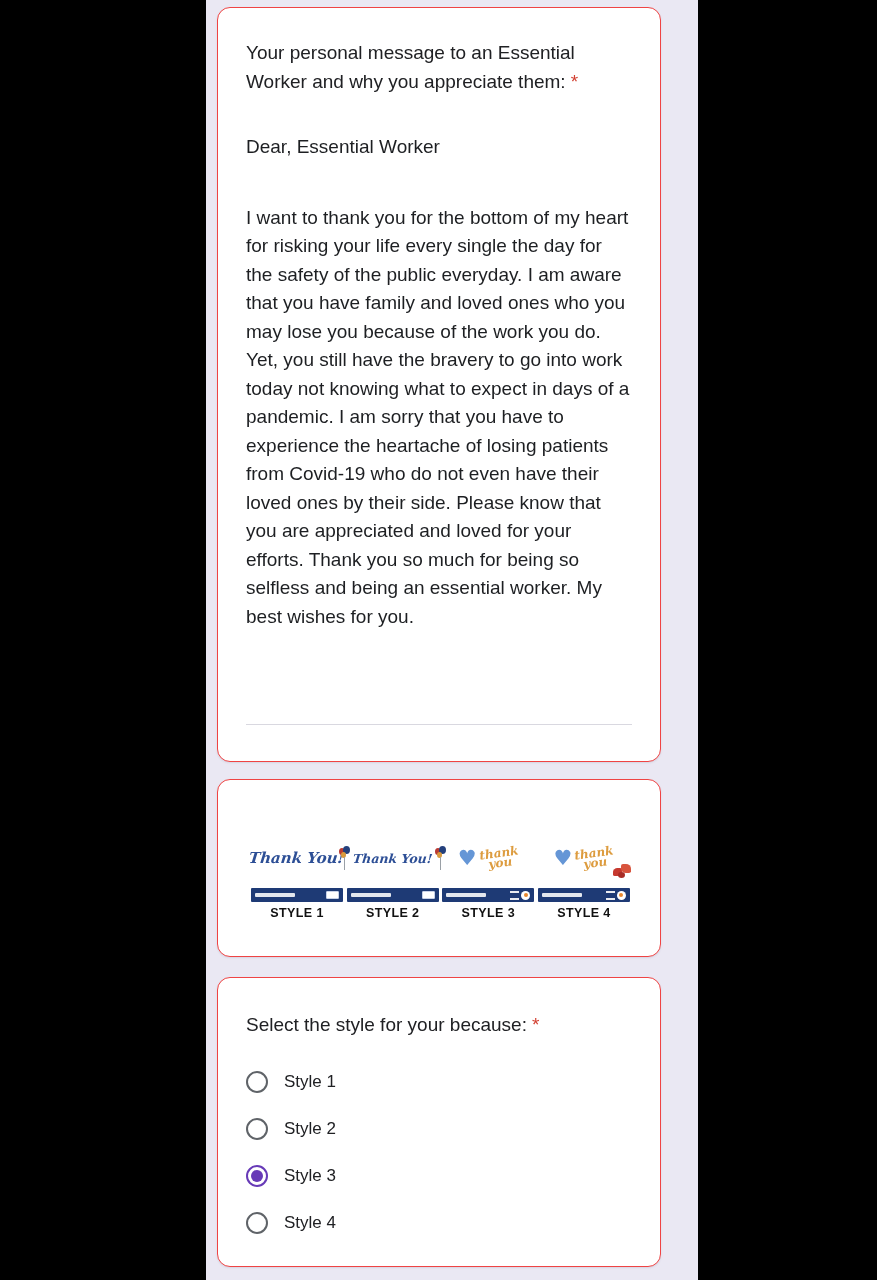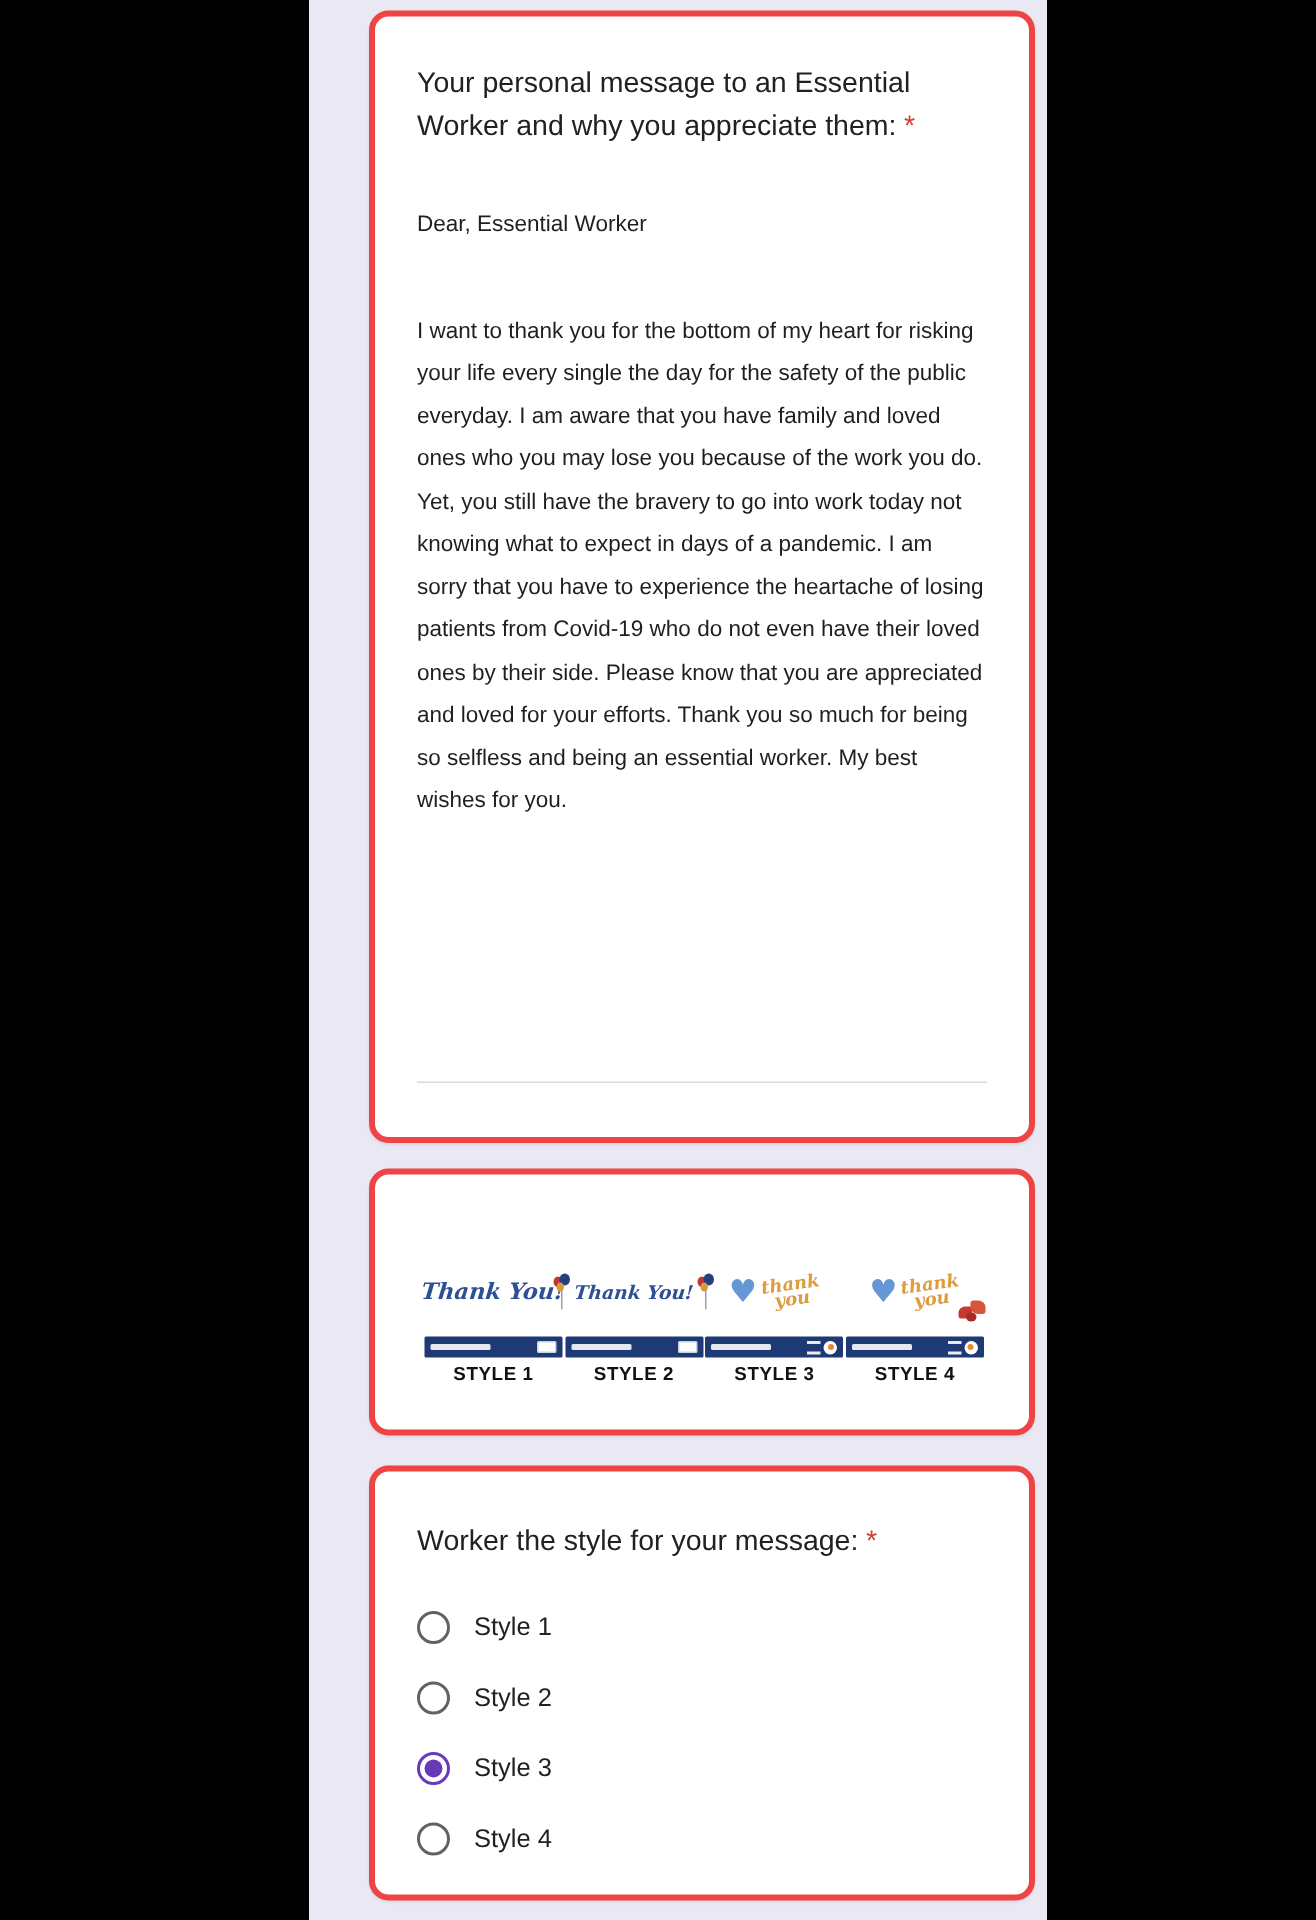--- a/index.html
+++ b/index.html
@@ -7,29 +7,29 @@
     width:877px;height:1280px;position:relative;overflow:hidden;
     background:#000;
     font-family:"Liberation Sans", sans-serif;
     color:#202124;
   }
   .screen{
     position:absolute;left:206px;top:0;width:492px;height:1280px;
     background:#eae8f3;
   }
   .card{
-    position:absolute;left:40px;width:444px;background:#fff;
-    border:4px solid #ef4444;border-radius:13px;box-sizing:border-box;
+    position:absolute;left:11px;width:444px;background:#fff;
+    border:1px solid #ef4444;border-radius:13px;box-sizing:border-box;
     box-shadow:0 1px 2px rgba(50,50,90,.10);
   }
   
   .card-message{top:7px;height:755px;padding:30px 28px;}
   .q-title{font-size:19px;line-height:29px;color:#202124;}
   .req{color:#d23f31;margin-left:5px;font-size:19px;}
-  .msg-par{font-size:15px;line-height:28.5px;color:#1d1f22;}
+  .msg-par{font-size:19px;line-height:28.5px;color:#1d1f22;}
   .msg-salutation{margin-top:37px;}
   .msg-body{margin-top:42px;}
   .msg-signoff{margin-top:28px;}
   .answer-line{
     position:absolute;left:28px;right:28px;bottom:36px;height:0;
     border-bottom:1px solid #d9d8e0;
   }
   
   .card-styles{top:779px;height:178px;}
   .styles-img{position:absolute;left:33px;top:0;right:30px;height:100%;}
@@ -167,21 +167,21 @@
               </span>
           </div>
           <div class="style-label">STYLE 4</div>
         </div>
 
       </div>
     </div>
   </div>
 
   <div class="card card-select">
-    <div class="q-title"><span>Worker the style for your message:</span><span class="req">*</span></div>
+    <div class="q-title"><span>Select the style for your because:</span><span class="req">*</span></div>
     <div class="options">
       <div class="option-row">
         <span class="radio"></span>
         <span class="option-label">Style 1</span>
       </div>
       <div class="option-row">
         <span class="radio"></span>
         <span class="option-label">Style 2</span>
       </div>
       <div class="option-row checked">

